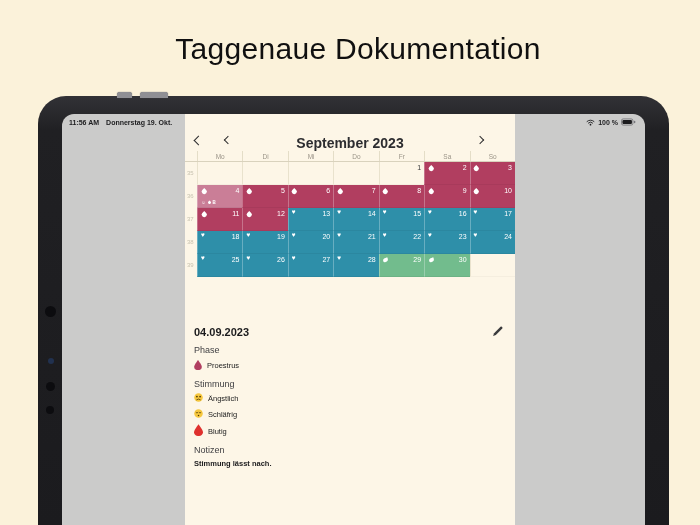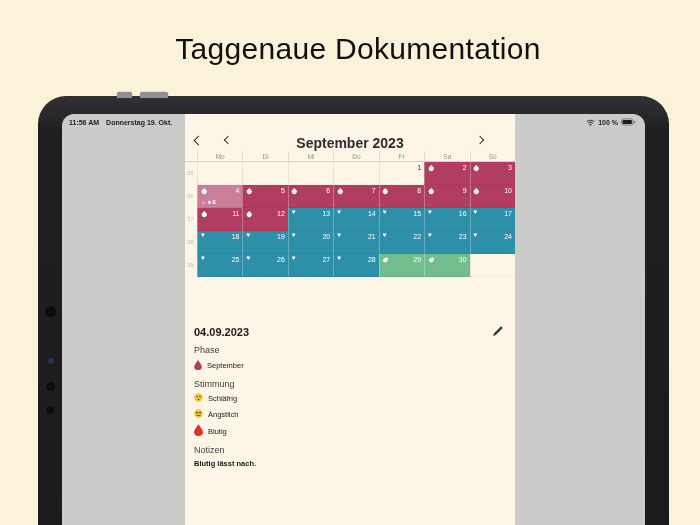--- a/index.html
+++ b/index.html
@@ -291,48 +291,48 @@
                 <path d="M1.2 10.8 L2.3 7.8 L9.3 0.8 a1 1 0 0 1 1.4 0 l0.5 0.5 a1 1 0 0 1 0 1.4 L4.2 9.7 Z" fill="#3a3a3c"></path>
               </svg>
             </span>
           </div>
           <div id="detail-sections">
               <div class="dlabel">Phase</div>
               <div class="ditem">
                 <span><svg width="8" height="10" viewBox="0 0 10 13">
                     <path d="M5 0C5 0 0 6.3 0 9a5 4.2 0 0 0 10 0C10 6.3 5 0 5 0Z" fill="#b13e60"></path>
                   </svg></span>
-                <span>September</span>
+                <span>Proestrus</span>
               </div>
               <div class="dlabel">Stimmung</div>
+              <div class="ditem">
+                <span><svg width="9" height="9" viewBox="0 0 20 20">
+                    <circle cx="10" cy="10" r="9.5" fill="#f7c83e"></circle>
+                    <circle cx="6.5" cy="8" r="1.9" fill="#4a3400"></circle>
+                    <circle cx="13.5" cy="8" r="1.9" fill="#4a3400"></circle>
+                    <path d="M6 14.8Q10 11.6 14 14.8" stroke="#4a3400" stroke-width="1.7" fill="none" stroke-linecap="round"></path>
+                  </svg></span>
+                <span>Ängstlich</span>
+              </div>
               <div class="ditem">
                 <span><svg width="9" height="9" viewBox="0 0 20 20">
                     <circle cx="10" cy="10" r="9.5" fill="#f7c83e"></circle>
                     <path d="M4.6 8Q6.6 10.4 8.6 8" stroke="#4a3400" stroke-width="1.6" fill="none" stroke-linecap="round"></path>
                     <path d="M11.4 8Q13.4 10.4 15.4 8" stroke="#4a3400" stroke-width="1.6" fill="none" stroke-linecap="round"></path>
                     <circle cx="10" cy="14.3" r="1.7" fill="#4a3400"></circle>
                   </svg></span>
                 <span>Schläfrig</span>
               </div>
               <div class="ditem">
-                <span><svg width="9" height="9" viewBox="0 0 20 20">
-                    <circle cx="10" cy="10" r="9.5" fill="#f7c83e"></circle>
-                    <circle cx="6.5" cy="8" r="1.9" fill="#4a3400"></circle>
-                    <circle cx="13.5" cy="8" r="1.9" fill="#4a3400"></circle>
-                    <path d="M6 14.8Q10 11.6 14 14.8" stroke="#4a3400" stroke-width="1.7" fill="none" stroke-linecap="round"></path>
-                  </svg></span>
-                <span>Ängstlich</span>
-              </div>
-              <div class="ditem">
                 <span><svg width="9" height="12" viewBox="0 0 10 13">
                     <path d="M5 0C5 0 0 6.3 0 9a5 4.2 0 0 0 10 0C10 6.3 5 0 5 0Z" fill="#df312e"></path>
                   </svg></span>
                 <span>Blutig</span>
               </div>
               <div class="dlabel">Notizen</div>
-              <div class="dnote">Blutig lässt nach.</div>
+              <div class="dnote">Stimmung lässt nach.</div>
             </div>
         </div>
 
       </div>
     </div>
   </div>
 </div>
 
 </body></html>

